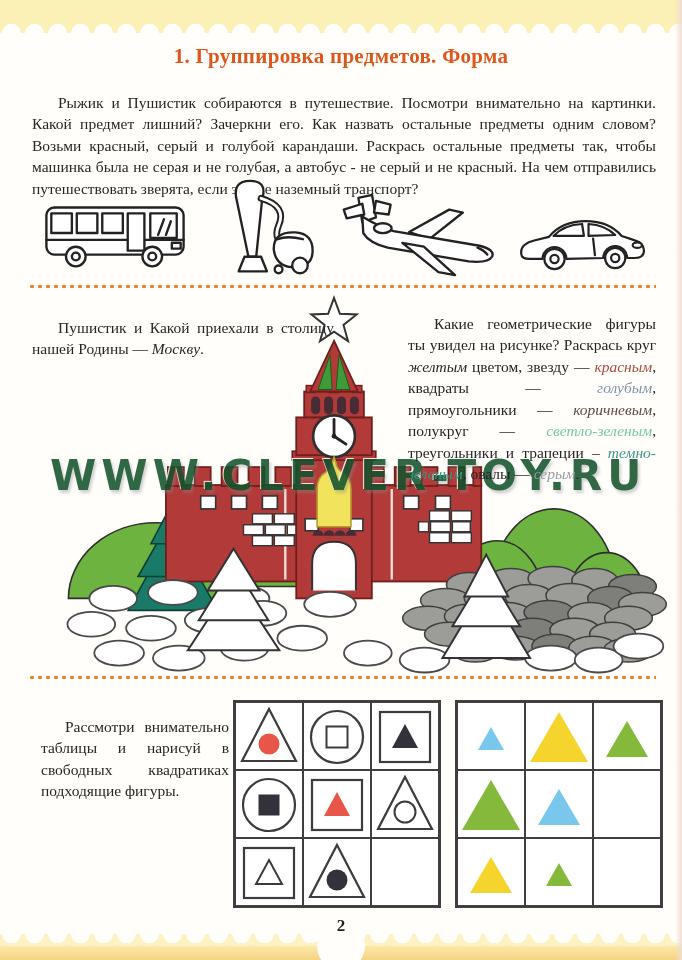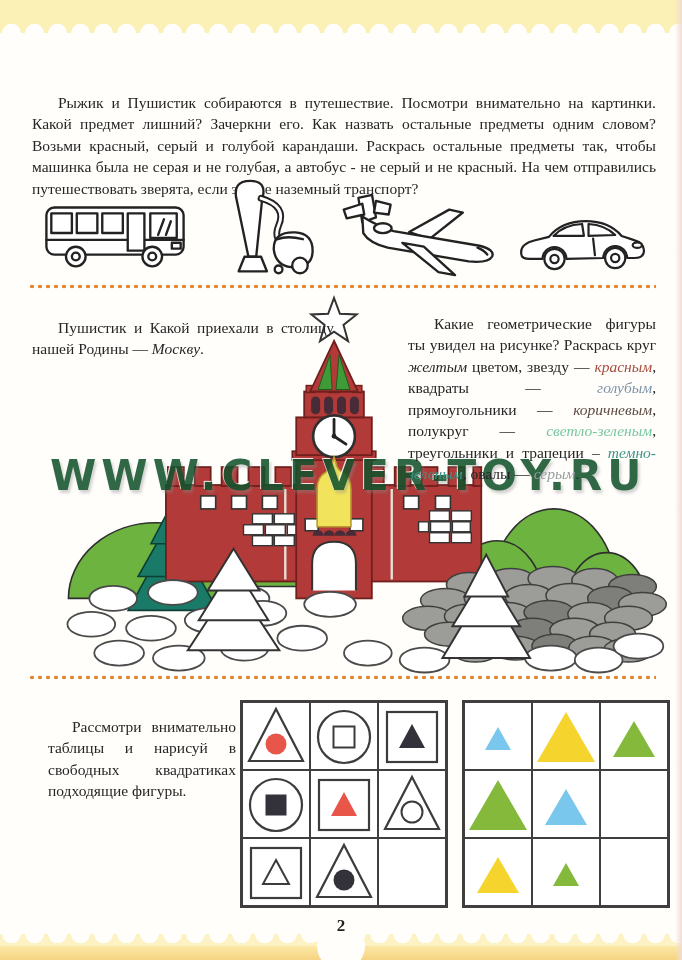--- a/index.html
+++ b/index.html
@@ -43,39 +43,40 @@
   #kremlin{position:absolute;left:0;top:0;z-index:1;}
   .watermark{position:absolute;left:50px;top:158px;width:600px;z-index:2;white-space:nowrap;
     font-family:"DejaVu Sans",sans-serif;font-weight:bold;font-size:42px;letter-spacing:5px;
     color:#14532d;opacity:.88;
     text-shadow:2px 3px 3px rgba(140,140,140,.45),-1px -1px 0 #ffffff;}
   .col-left{position:absolute;left:32px;top:8px;width:302px;font-size:15.5px;line-height:21.5px;
     text-align:justify;text-indent:26px;z-index:3;}
   .col-right{position:absolute;left:408px;top:4px;width:248px;font-size:15.5px;line-height:21.5px;
     text-align:justify;text-indent:26px;z-index:3;}
 
-  #section3{position:absolute;left:16px;top:690px;width:608px;height:226px;}
+  #section3{position:absolute;left:9px;top:690px;width:608px;height:226px;}
   .instruction{position:absolute;left:32px;top:10px;width:188px;font-size:15.5px;line-height:21.5px;
     text-align:justify;text-indent:24px;}
   .shape-grid{position:absolute;top:10px;display:grid;grid-template-columns:repeat(3,68px);
     border:2px solid #3f3f3f;background:#fff;}
   .grid-left{left:224px;} .grid-right{left:446px;}
   .shape-grid .cell{box-sizing:border-box;width:68px;height:68px;border:1px solid #3f3f3f;
     display:flex;align-items:center;justify-content:center;}
 </style>
 </head>
 <body>
 
 <div id="page">
 
   <div class="band-top">
     <div class="solid"></div>
       <div class="scallop"></div>
   </div>
 
+  <div class="title">1. Группировка предметов. Форма</div>
 
   <p class="intro">Рыжик и Пушистик собираются в путешествие. Посмотри внимательно на картинки. Какой предмет лишний? Зачеркни его. Как назвать остальные предметы одним словом? Возьми красный, серый и голубой карандаши. Раскрась остальные предметы так, чтобы машинка была не серая и не голубая, а автобус - не серый и не красный. На чем отправились путешествовать зверята, если это не наземный транспорт?</p>
 
   <div class="vehicles">
 
     <svg width="158" height="98" viewBox="0 0 160 100" fill="none" stroke="#222" stroke-width="2.4" stroke-linejoin="round" stroke-linecap="round">
       <rect x="10" y="24" width="140" height="48" rx="8" fill="#fff"></rect>
       <line x1="10" y1="57" x2="150" y2="57"></line>
       <rect x="15" y="30" width="21" height="20" fill="#fff"></rect>
       <rect x="41" y="30" width="21" height="20" fill="#fff"></rect>

